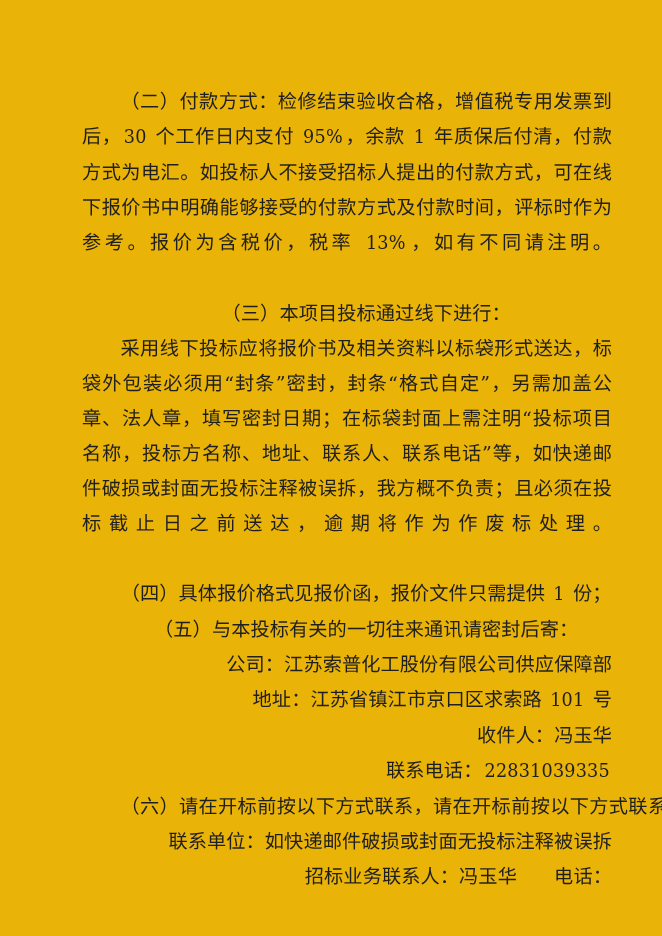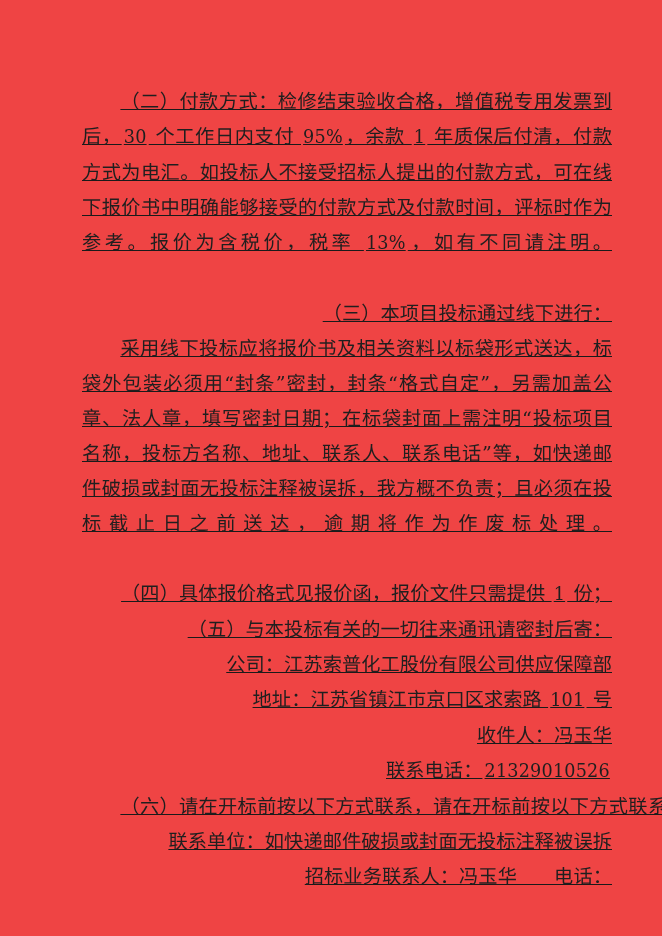--- a/index.html
+++ b/index.html
@@ -14,24 +14,23 @@
     overflow: hidden;
     font-family: "DejaVu Serif", "Liberation Serif", serif;
     color: #1a1a1a;
     -webkit-font-smoothing: antialiased;
   }
 
   .page {
     position: relative;
     width: 662px;
     height: 936px;
-    background: #ef4444;
+    background: #eab308;
     box-sizing: border-box;
     padding: 84px 50px 0 82px;
-    text-decoration: underline;
   }
 
   .doc-body {
     width: 530px;
   }
 
   
   p.para {
     margin: 0;
     padding: 0;
@@ -64,21 +63,21 @@
     white-space: pre;
     letter-spacing: 0.1px;
   }
 
   
   p.item {
     margin: 0;
     padding: 0;
     font-size: 19.2px;
     line-height: 35px;
-    text-align: right;
+    text-align: center;
     text-indent: 2em;
     color: #1f1f1f;
     white-space: pre;
     letter-spacing: 0.1px;
   }
 
   
   p.item.wide {
     text-indent: 2em;
     width: 545px;
@@ -109,21 +108,21 @@
 
     <p class="item">（五）与本投标有关的一切往来通讯请密封后寄：</p>
 
     <p class="line">公司：江苏索普化工股份有限公司供应保障部</p>
 
     <p class="line">地址：江苏省镇江市京口区求索路 <span class="num">101</span> 号</p>
 
 
     <p class="line">收件人：冯玉华</p>
 
-    <p class="line">联系电话：<span class="num">21329010526</span></p>
+    <p class="line">联系电话：<span class="num">22831039335</span></p>
 
     <p class="item wide">（六）请在开标前按以下方式联系，请在开标前按以下方式联系</p>
 
     <p class="line">联系单位：如快递邮件破损或封面无投标注释被误拆</p>
 
 
     <p class="line">招标业务联系人：冯玉华      电话：</p>
 
   </div>
 </div>

